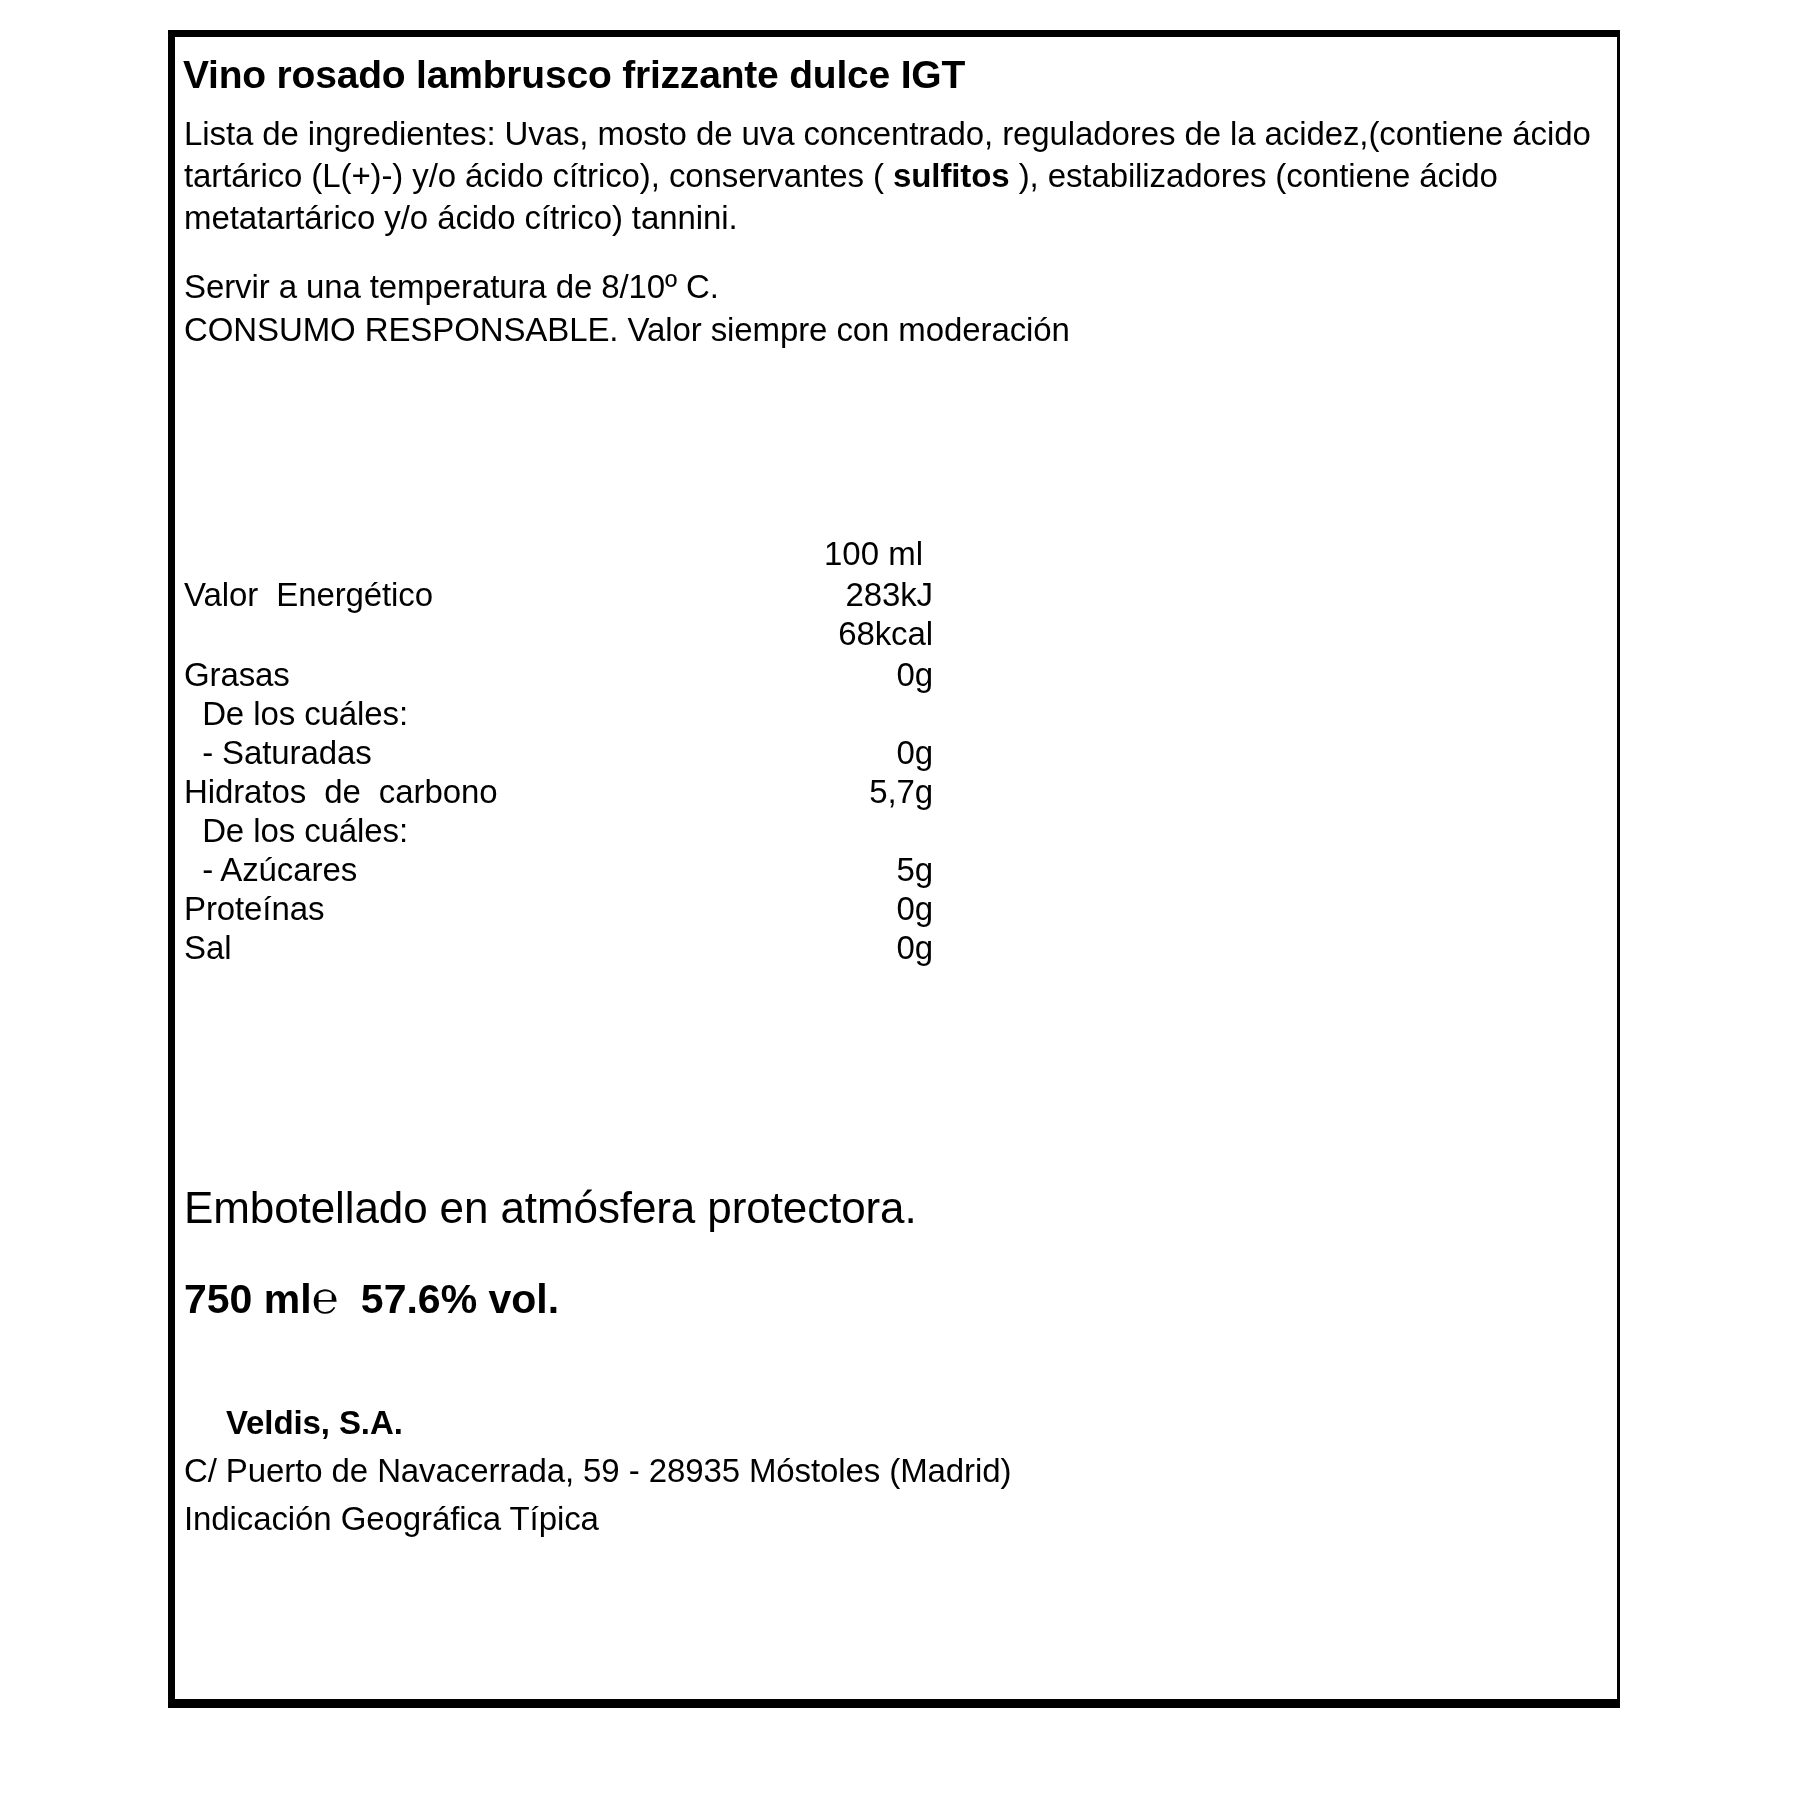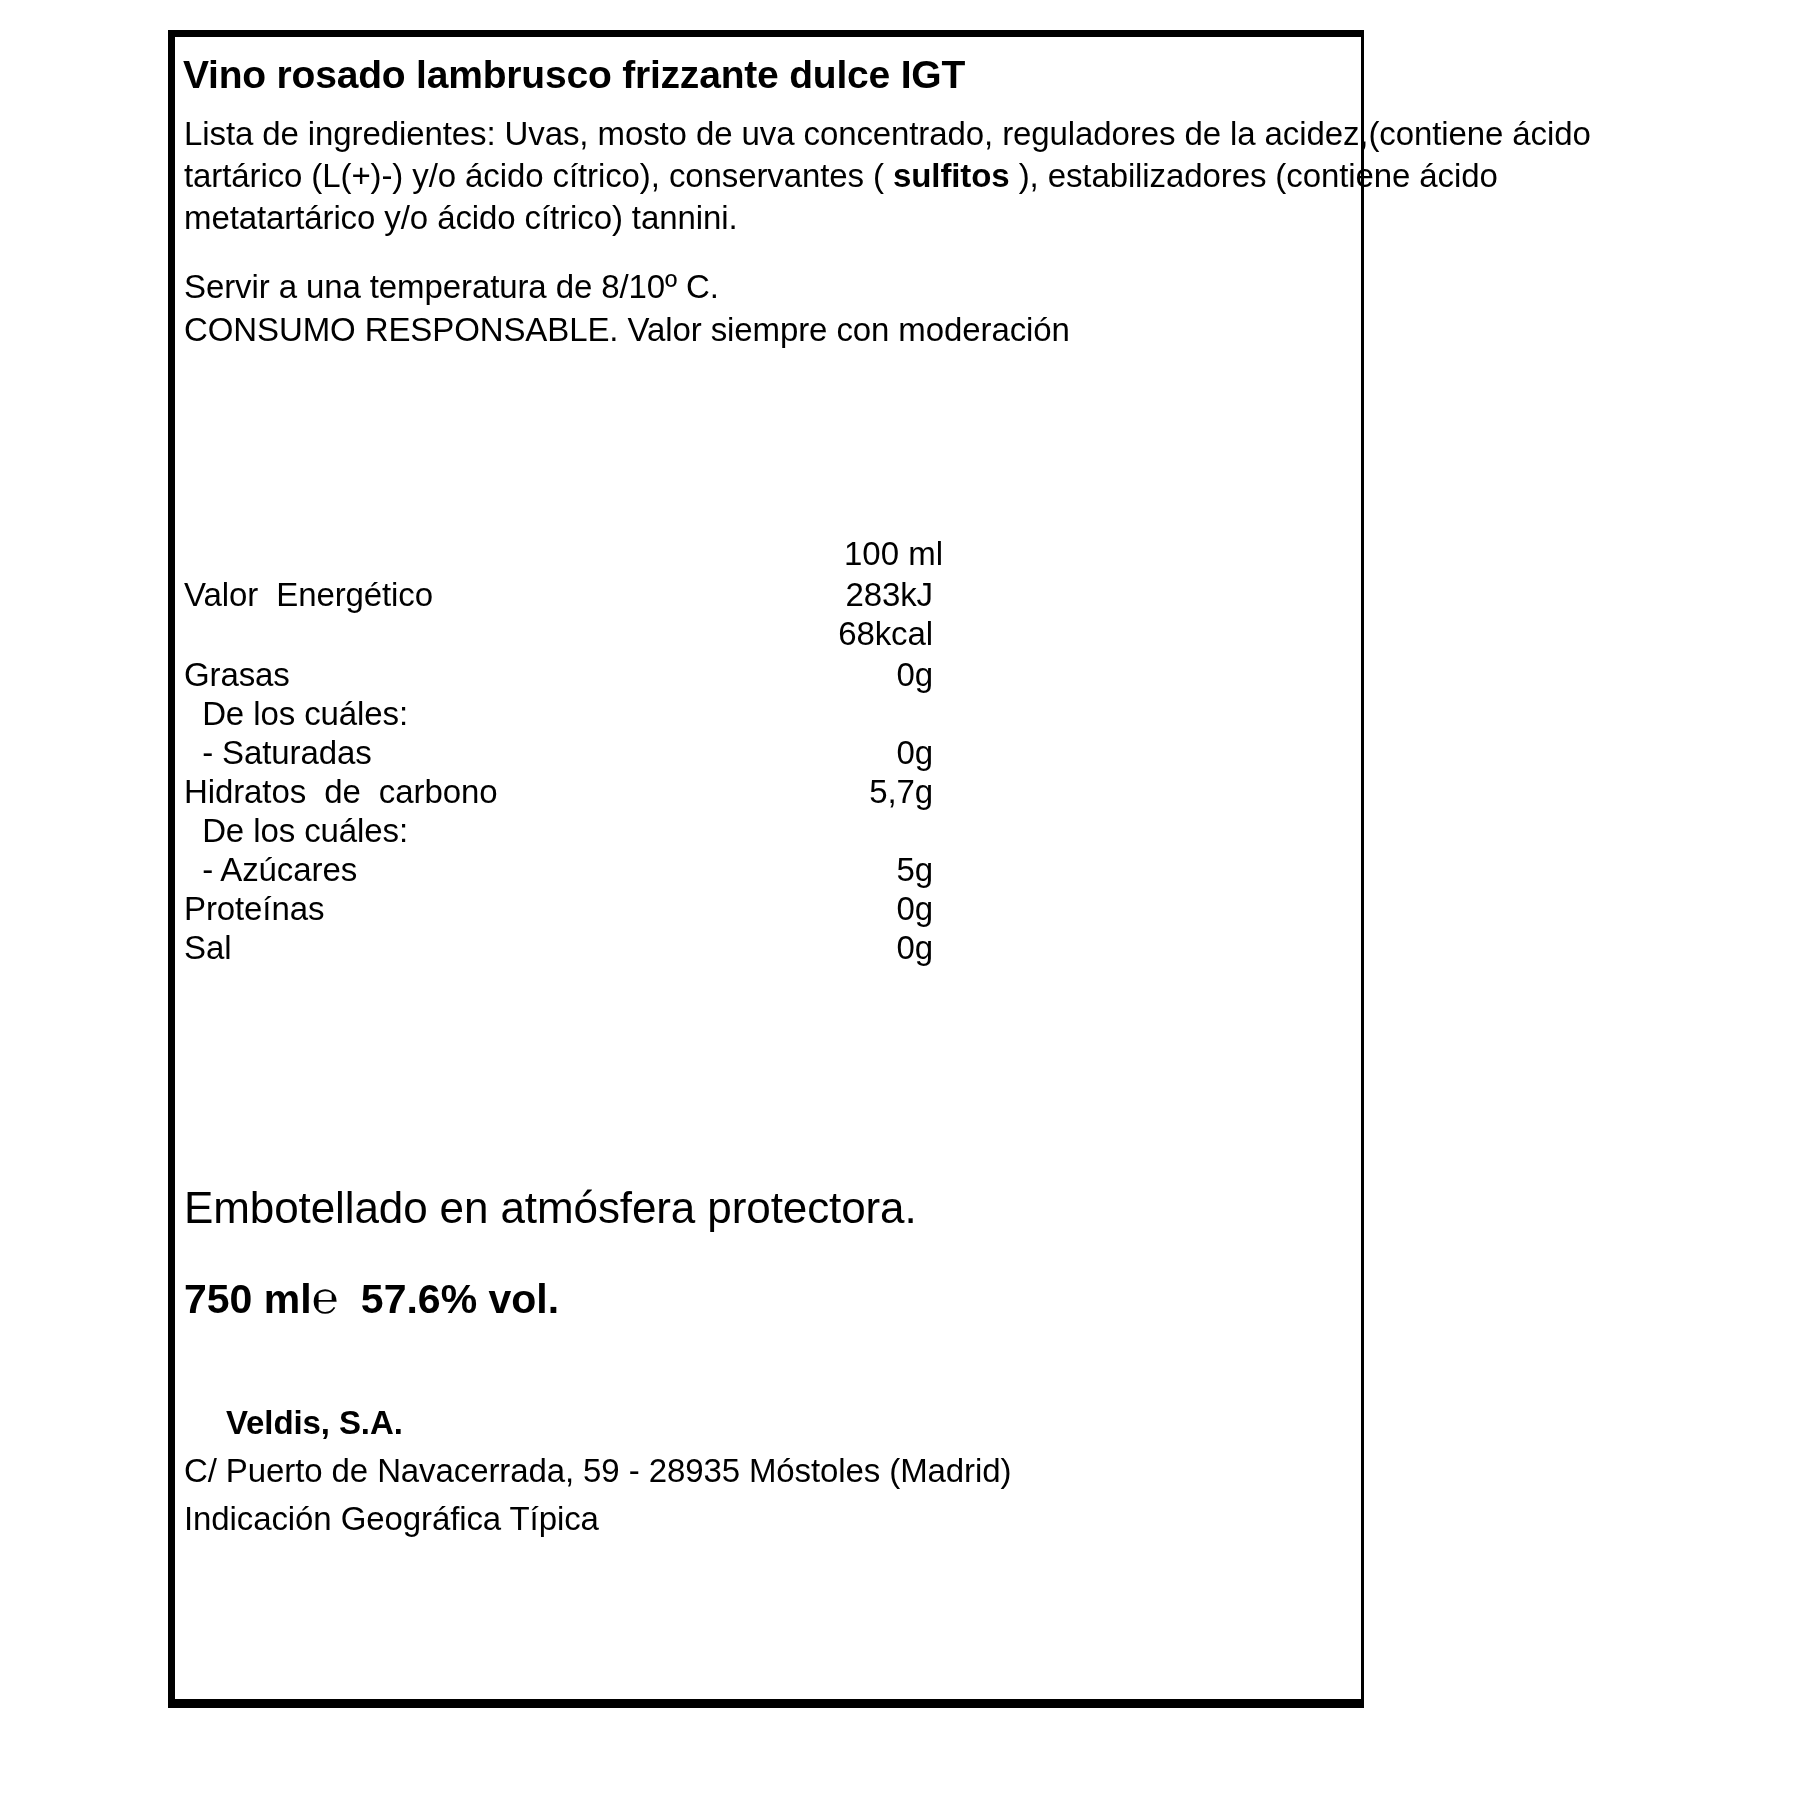--- a/index.html
+++ b/index.html
@@ -12,21 +12,21 @@
     height: 1800px;
     font-family: "Liberation Sans", sans-serif;
     color: #000000;
     -webkit-font-smoothing: antialiased;
   }
 
   .label-frame {
     position: absolute;
     left: 168px;
     top: 30px;
-    width: 1196px;
+    width: 1452px;
     height: 1678px;
     border-left: 7px solid #000;
     border-top: 7px solid #000;
     border-right: 3px solid #000;
     border-bottom: 9px solid #000;
     box-sizing: border-box;
     background: #fff;
   }
 
   .inner {
@@ -93,21 +93,21 @@
     top: 0;
     width: 160px;
     text-align: right;
     white-space: pre;
   }
   .nut-header {
     position: relative;
     height: 41px;
     font-size: 33px;
   }
-  .nut-header .nut-value { left: 600px; }
+  .nut-header .nut-value { left: 580px; }
 
   .bottled {
     position: absolute;
     left: 1px;
     top: 1146px;
     font-size: 44px;
     letter-spacing: -0.1px;
     white-space: nowrap;
   }
 

